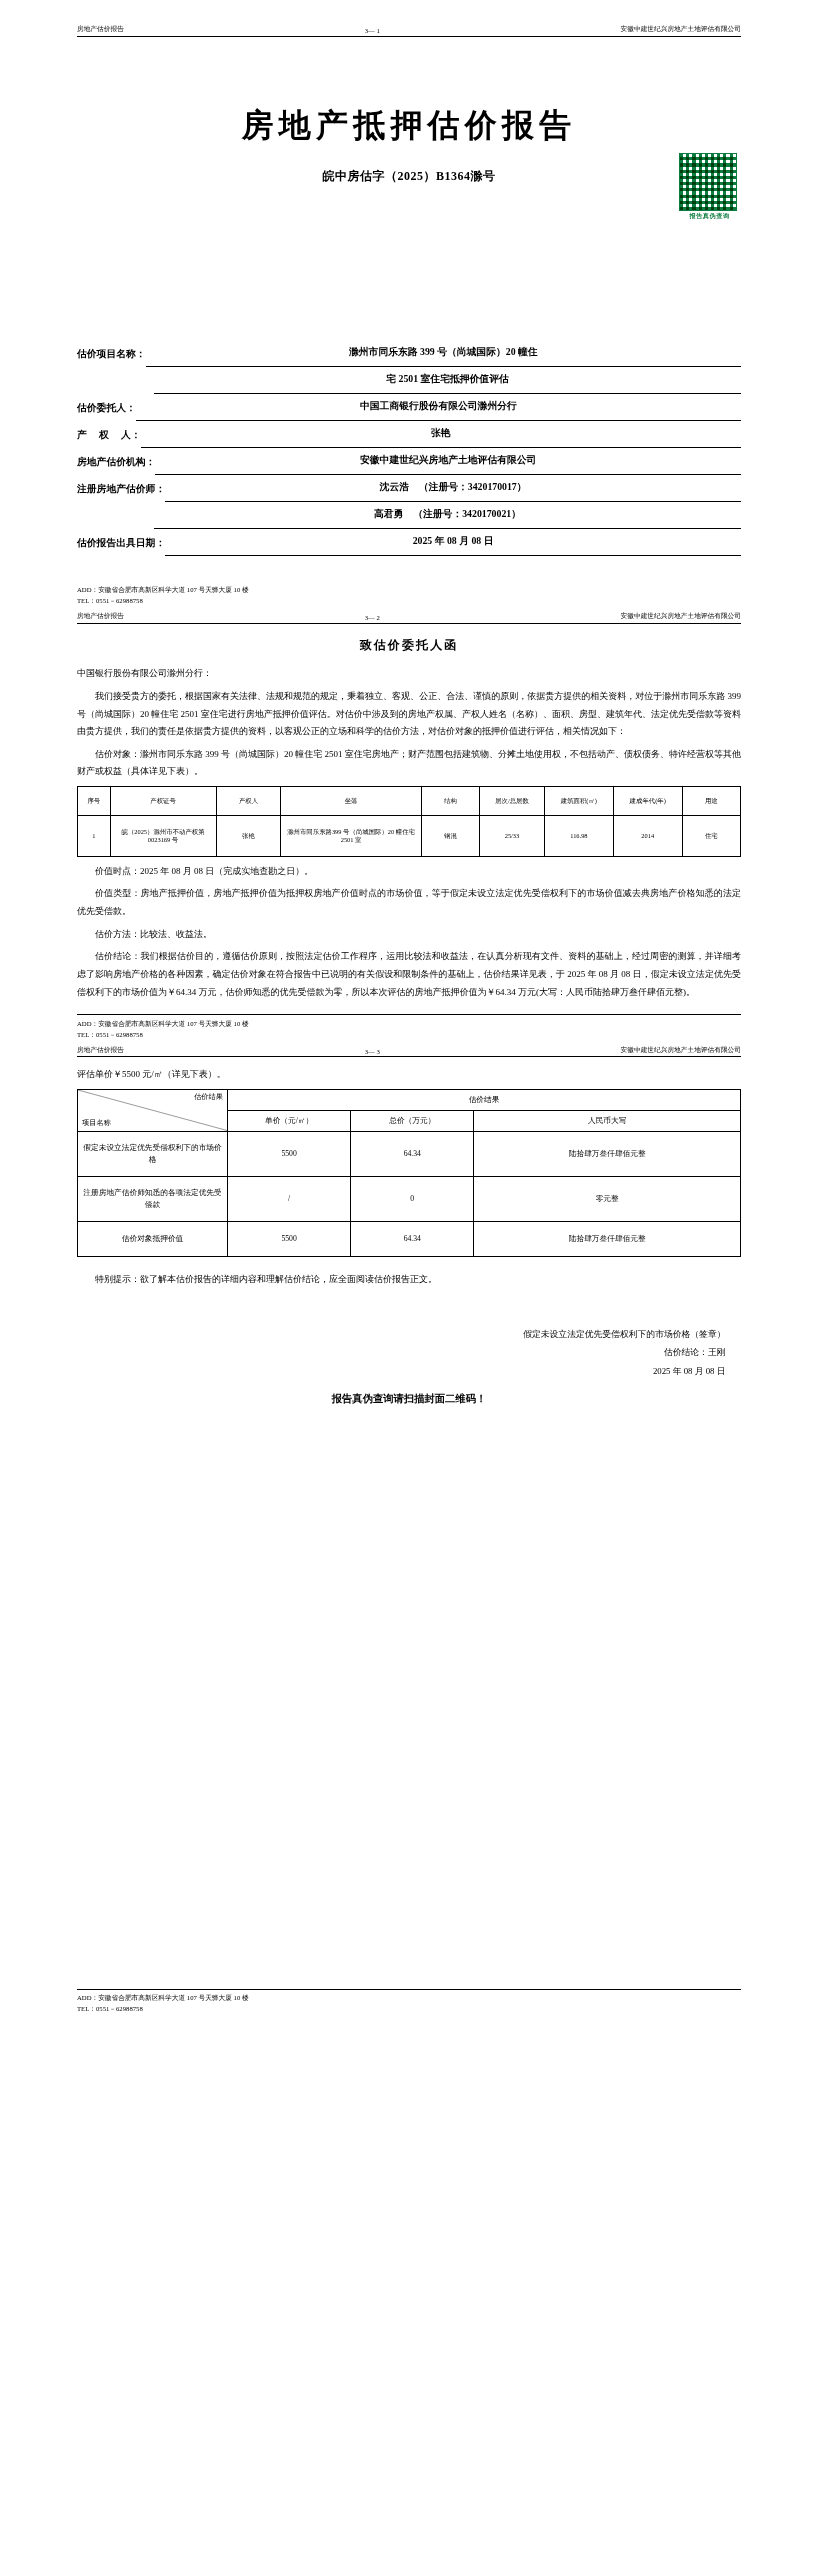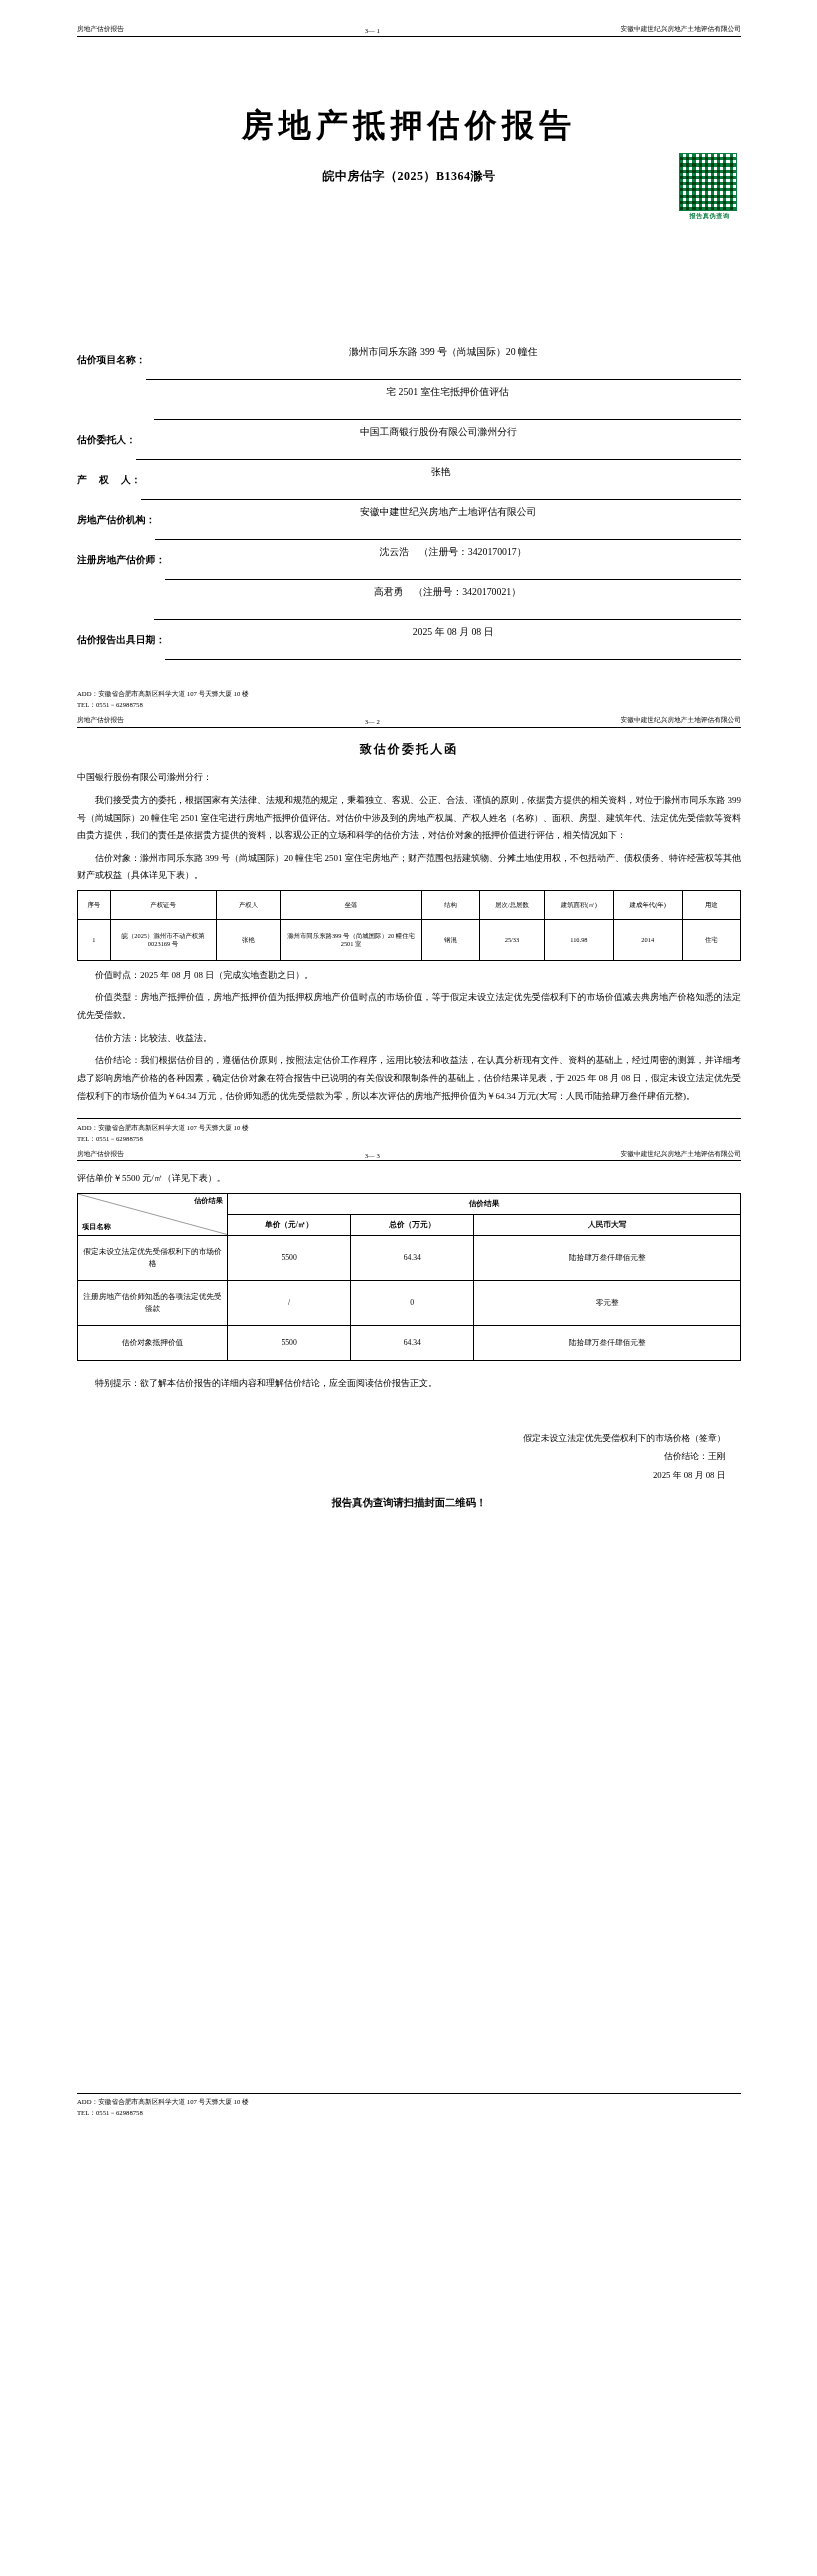--- a/index.html
+++ b/index.html
@@ -101,22 +101,22 @@
     align-items: center;
   }
   .cf-label {
     font-weight: bold;
     white-space: nowrap;
   }
   .cf-val {
     flex: 1;
     border-bottom: 0.5px solid #000;
     text-align: center;
-    font-weight: normal;
-    padding-bottom: 15px;
+    font-weight: bold;
+    padding-bottom: 2px;
   }
   .cf-indent {
     padding-left: 77px;
   }
   .cover-addr {
     margin-top: 28px;
     font-size: 6.7px;
     line-height: 1.7;
   }
 
@@ -165,21 +165,21 @@
     font-size: 7.7px;
     margin-top: 5.2px;
   }
   table.res th, table.res td {
     border: 0.5px solid #000;
     text-align: center;
     vertical-align: middle;
     padding: 4.1px 2.1px;
     line-height: 1.5;
   }
-  table.res th { font-weight: bold; }
+  table.res th { font-weight: normal; }
   .diag-cell {
     position: relative;
     height: 28px;
     padding: 0 !important;
   }
   .diag-cell .tr {
     position: absolute;
     right: 4.1px;
     top: 2.1px;
     font-size: 7.2px;

